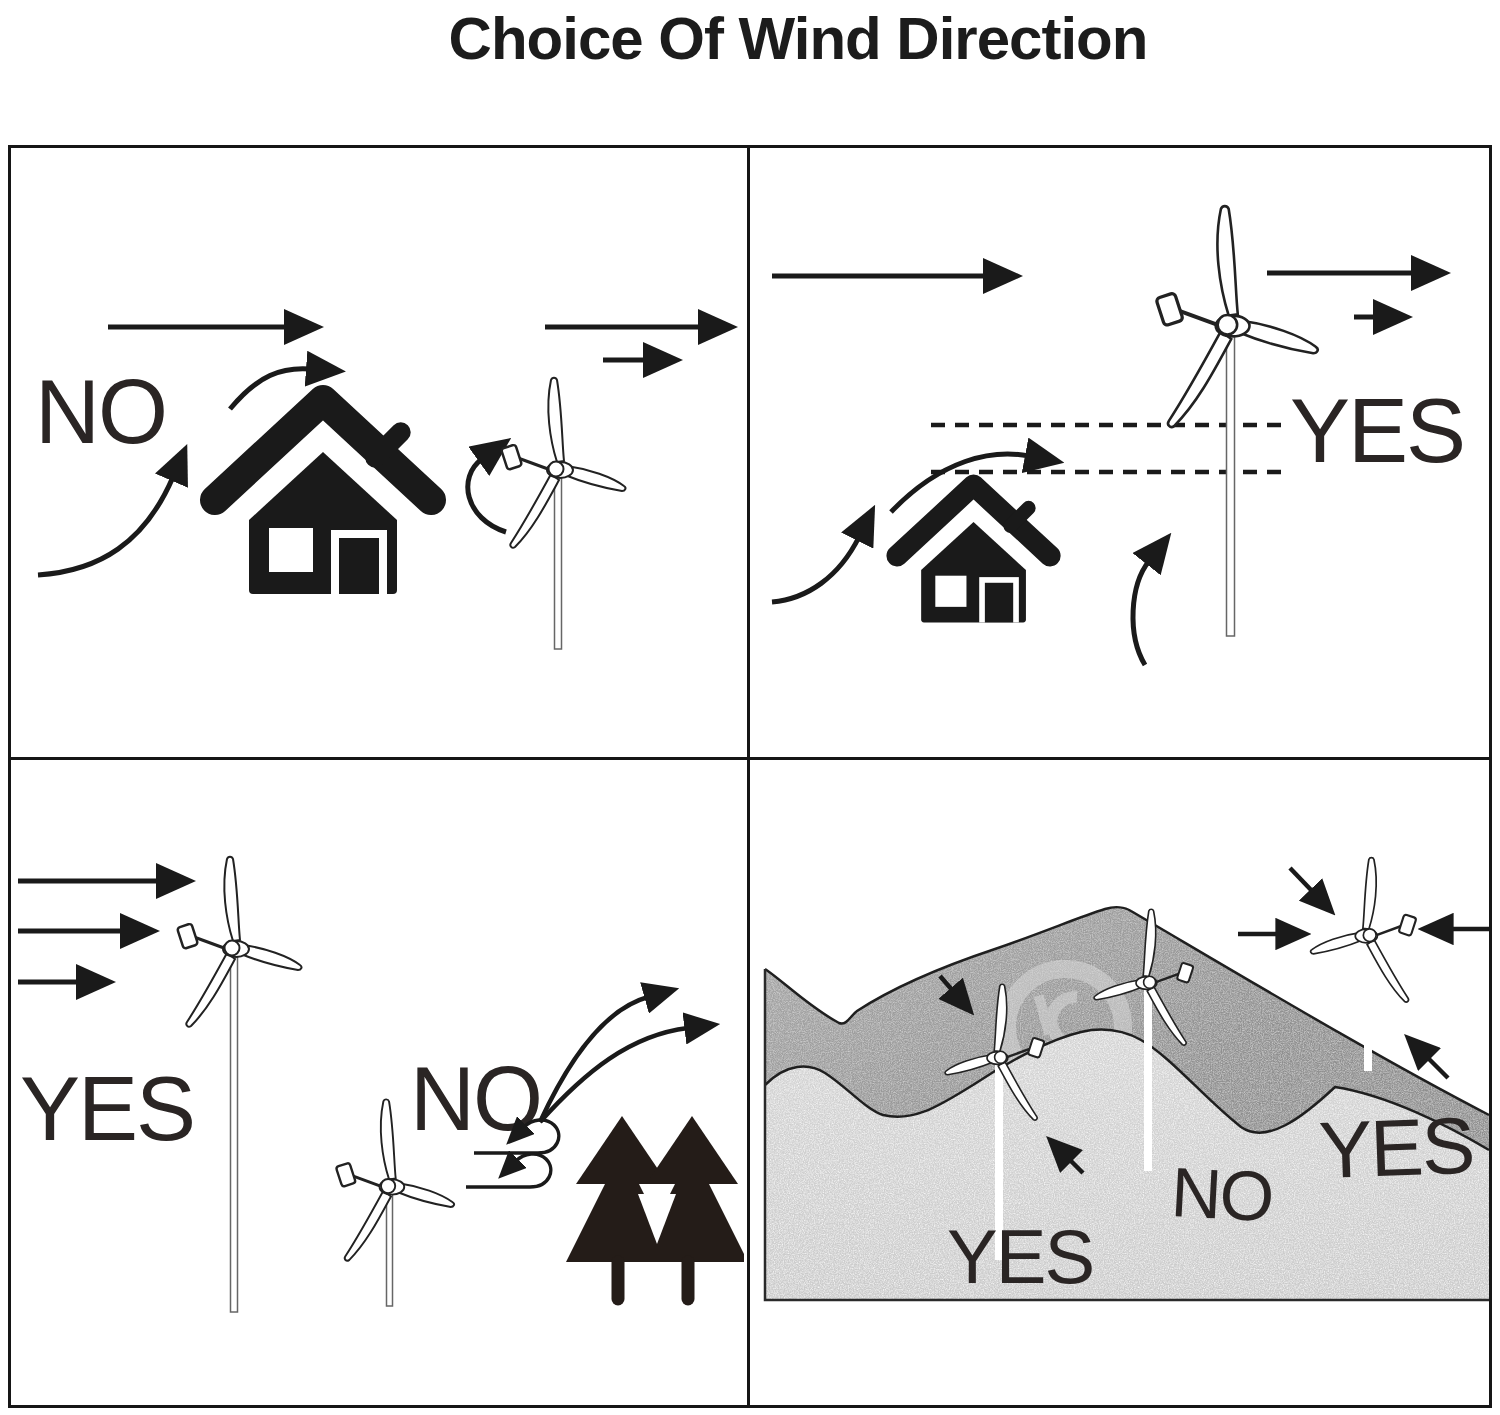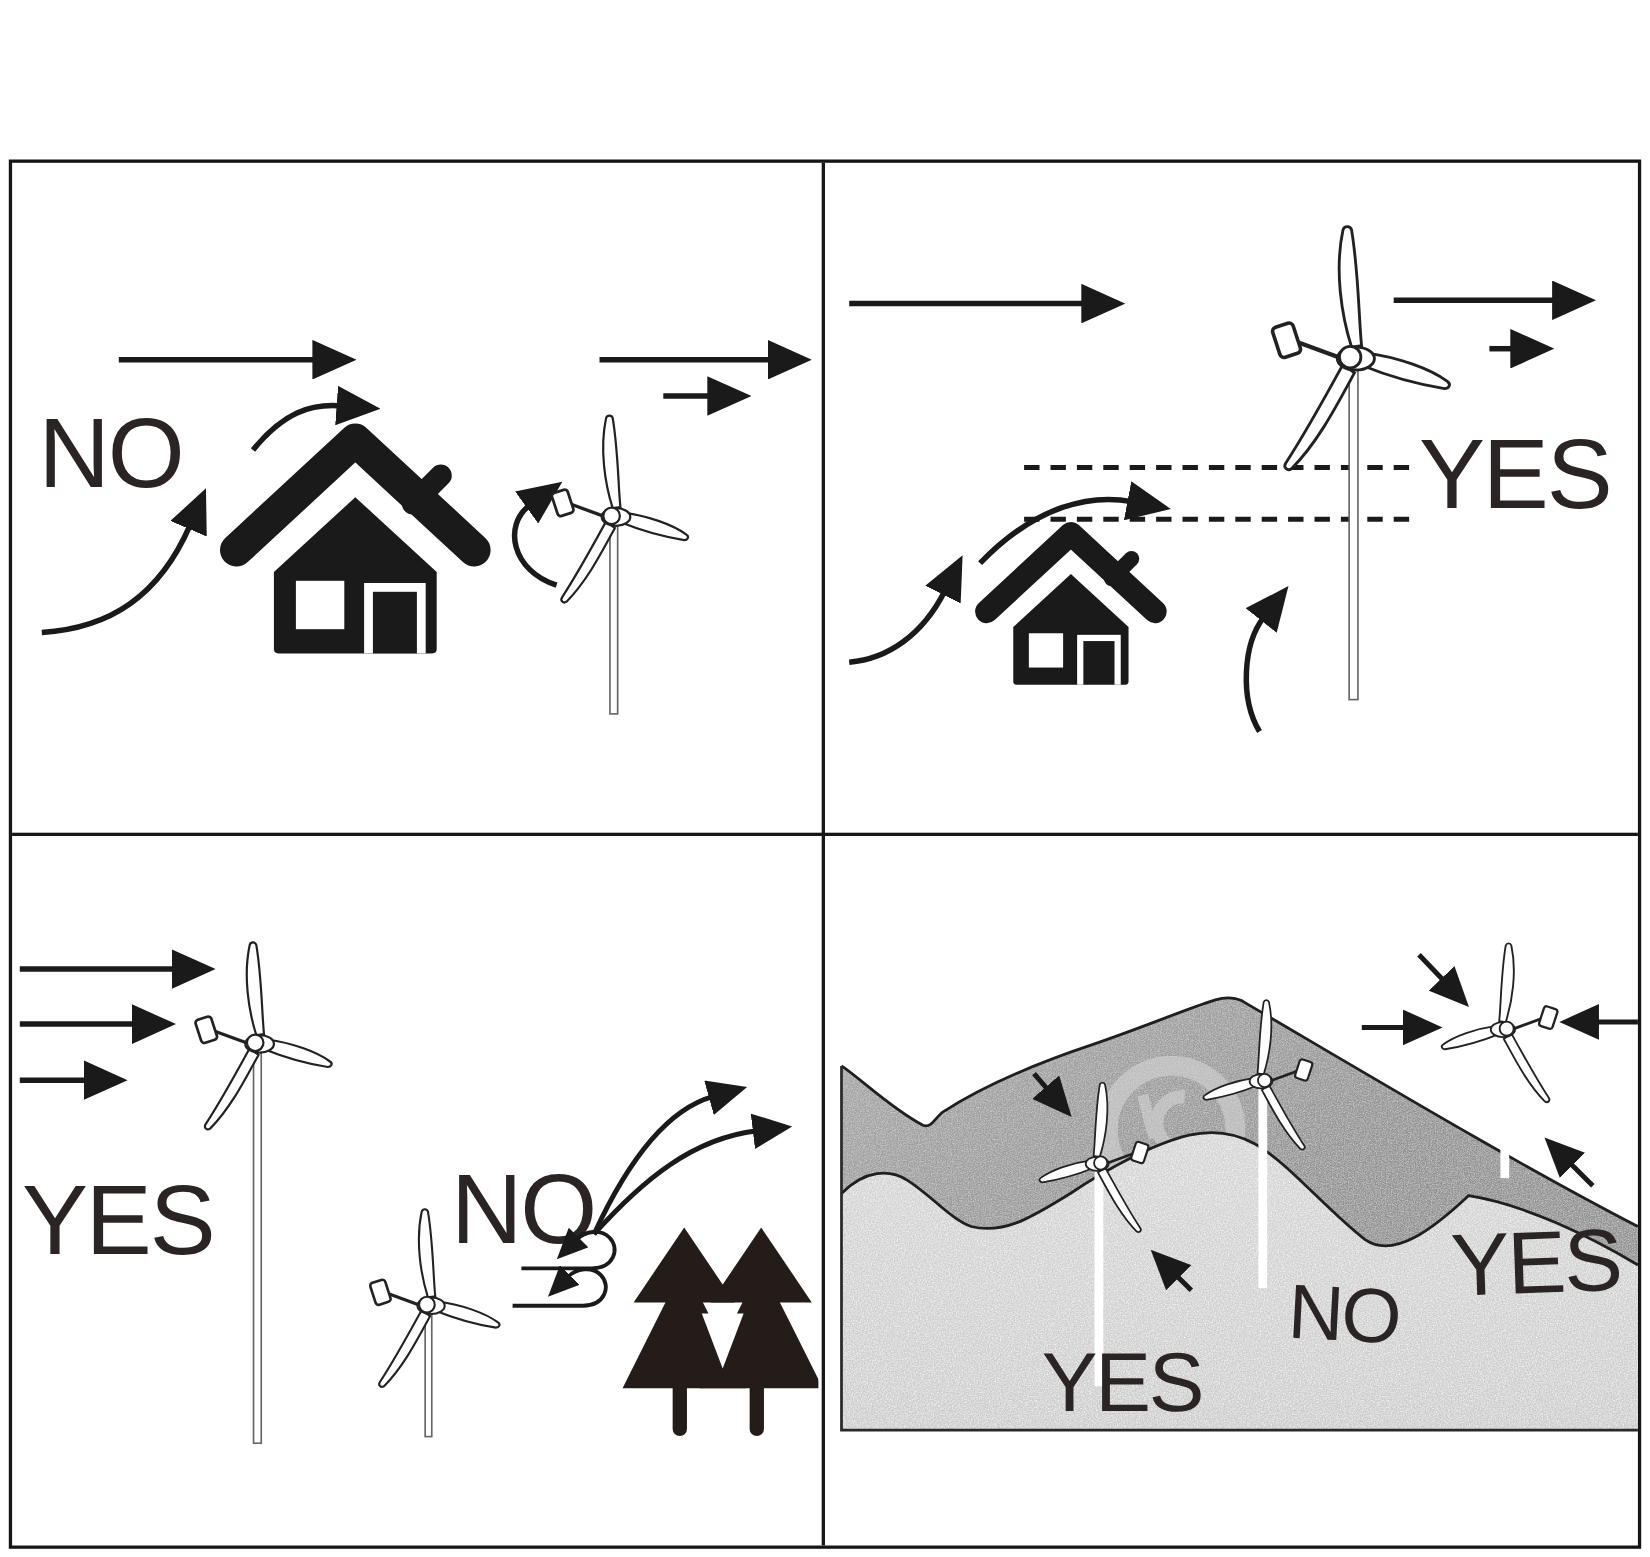--- a/index.html
+++ b/index.html
@@ -12,20 +12,21 @@
   #hdiv{position:absolute;left:0;top:609px;width:100%;height:3px;background:#161616;}
   .panel{position:absolute;}
   svg text{fill:#2a2524;}
   .lbl{font-family:"Liberation Sans",sans-serif;letter-spacing:-2px;}
 </style>
 </head>
 <body>
 
 <div id="stage">
 
+  <div id="title">Choice Of Wind Direction</div>
 
   <svg width="0" height="0" style="position:absolute" aria-hidden="true">
     <defs>
       <g id="rotor">
         <path d="M-10,-1 L-40,-12" stroke="#222" stroke-width="3" fill="none"></path>
         <rect x="-54" y="-24" width="15" height="22" rx="3" fill="#fff" stroke="#222" stroke-width="2.5" transform="rotate(-18 -46 -13)"></rect>
         <path d="M-1,-8 C-8,-30 -13,-62 -7,-90 C-6,-93 -2,-93 -1,-90 C4,-60 4,-28 6,-9 Z" fill="#fff" stroke="#222" stroke-width="2"></path>
         <path d="M-7,4 C-19,26 -34,53 -47,73 C-49,76 -46,79 -43,77 C-25,59 -12,34 1,10 Z" fill="#fff" stroke="#222" stroke-width="2"></path>
         <path d="M9,-4 C31,-1 54,7 66,16 C69,18 67,21 64,21 C46,18 24,12 7,5 Z" fill="#fff" stroke="#222" stroke-width="2"></path>
         <ellipse cx="2" cy="0" rx="13" ry="8" fill="#fff" stroke="#222" stroke-width="2"></ellipse>

